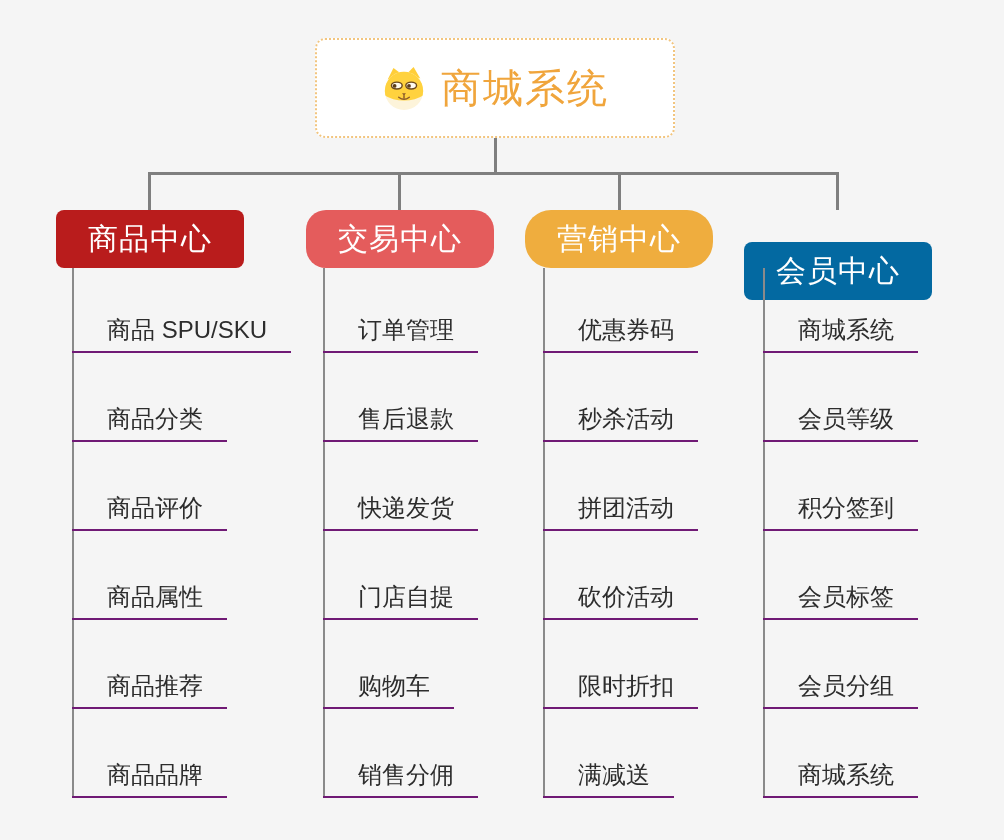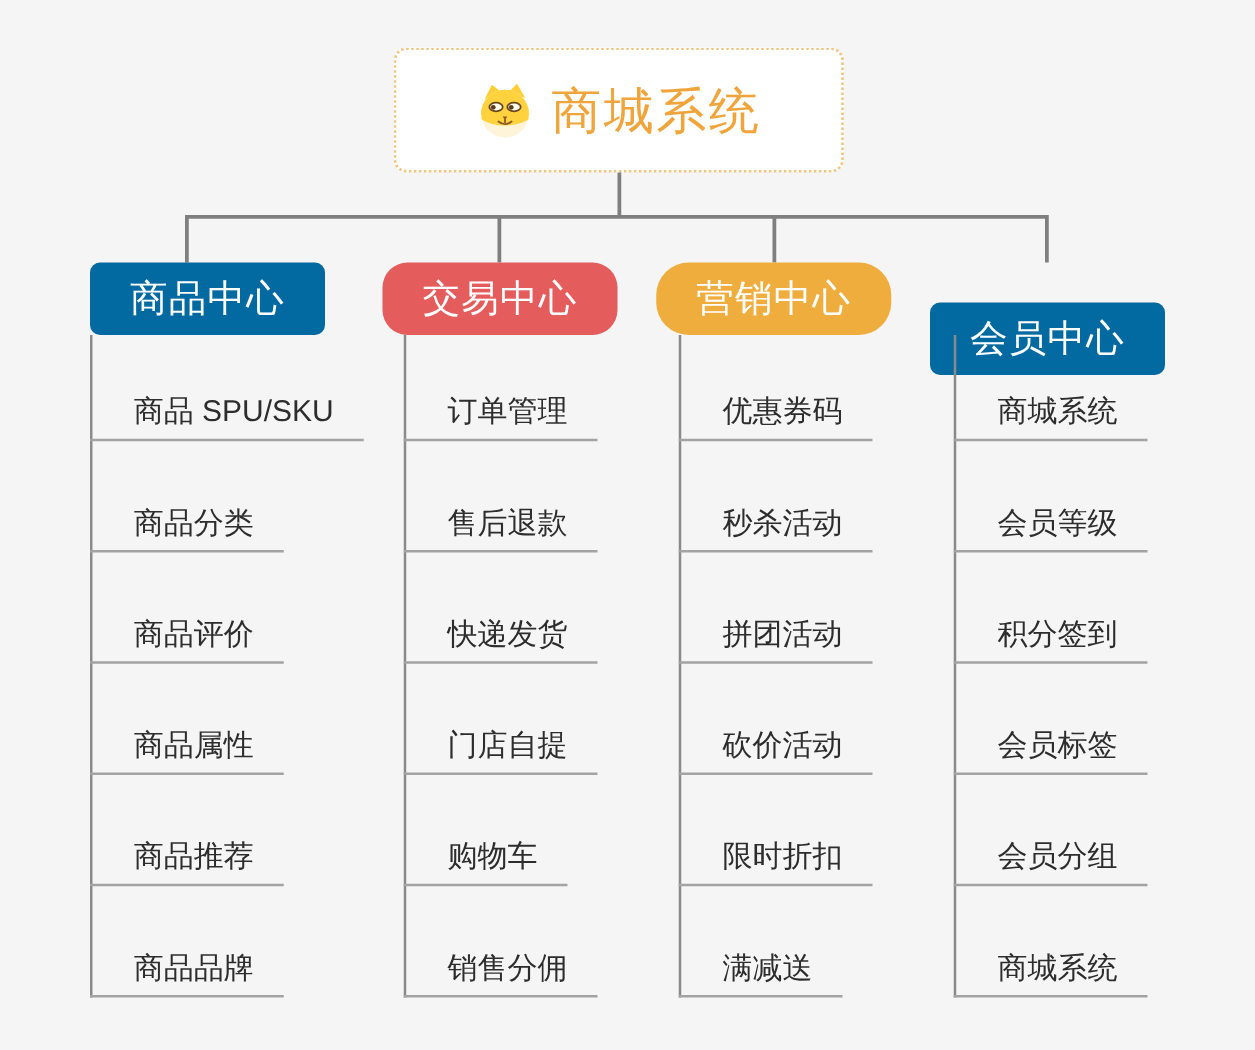--- a/index.html
+++ b/index.html
@@ -52,21 +52,21 @@
   .branch-col::before{           
     content:"";position:absolute;left:0;top:0;width:2px;height:530px;
     background:#8a8a8a;
   }
   .leaf{
     position:absolute;left:0;
     white-space:nowrap;
     font-size:24px;color:#2d2d2d;
     line-height:33px;
     padding:0 24px 5px 35px;
-    border-bottom:2px solid #a3a3a3;
+    border-bottom:2px solid #701a75;
   }
   .leaf.l0{top:45px;}
   .leaf.l1{top:134px;}
   .leaf.l2{top:223px;}
   .leaf.l3{top:312px;}
   .leaf.l4{top:401px;}
   .leaf.l5{top:490px;}
 </style>
 </head>
 <body>
@@ -96,21 +96,21 @@
     <span class="root-title">商城系统</span>
   </div>
 
   <div class="line root-drop"></div>
   <div class="line bus"></div>
   <div class="line drop d0"></div>
   <div class="line drop d1"></div>
   <div class="line drop d2"></div>
   <div class="line drop d3"></div>
 
-  <div class="branch-box b0" style="background-color: #0369a1; margin-left: 16px;">商品中心</div>
+  <div class="branch-box b0" style="background-color: #b91c1c;">商品中心</div>
   <div class="branch-box b1" style="background-color: rgb(228, 92, 92); border-radius: 20px;">交易中心</div>
   <div class="branch-box b2" style="background-color: rgb(239, 173, 62); border-radius: 26px;">营销中心</div>
   <div class="branch-box b3" style="background-color: #0369a1; margin-top: 32px;">会员中心</div>
 
   <div class="branch-col c0">
     <div class="leaf l0">商品 SPU/SKU</div>
     <div class="leaf l1">商品分类</div>
     <div class="leaf l2">商品评价</div>
     <div class="leaf l3">商品属性</div>
     <div class="leaf l4">商品推荐</div>

